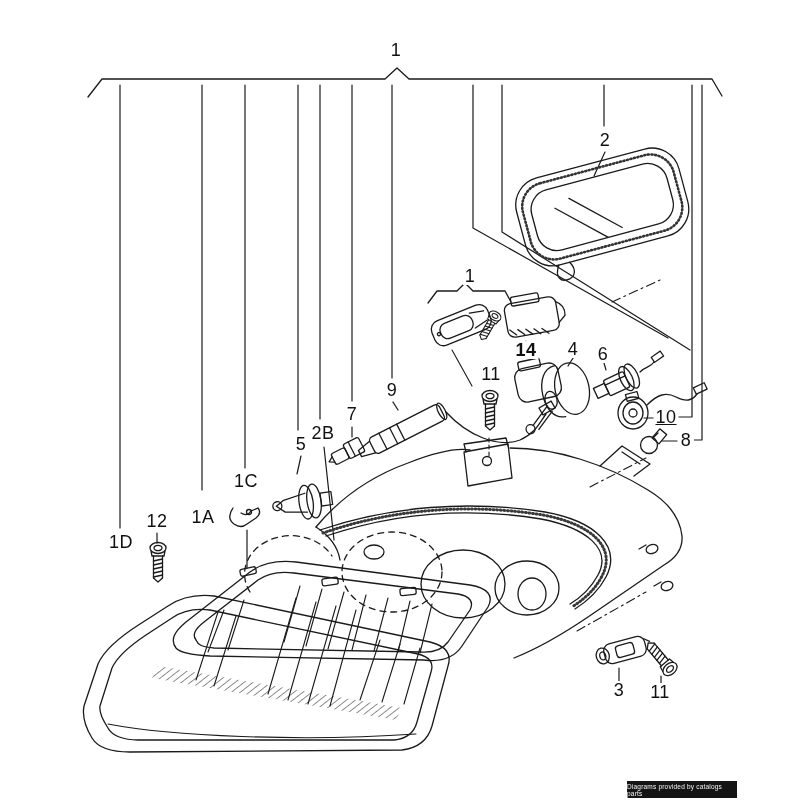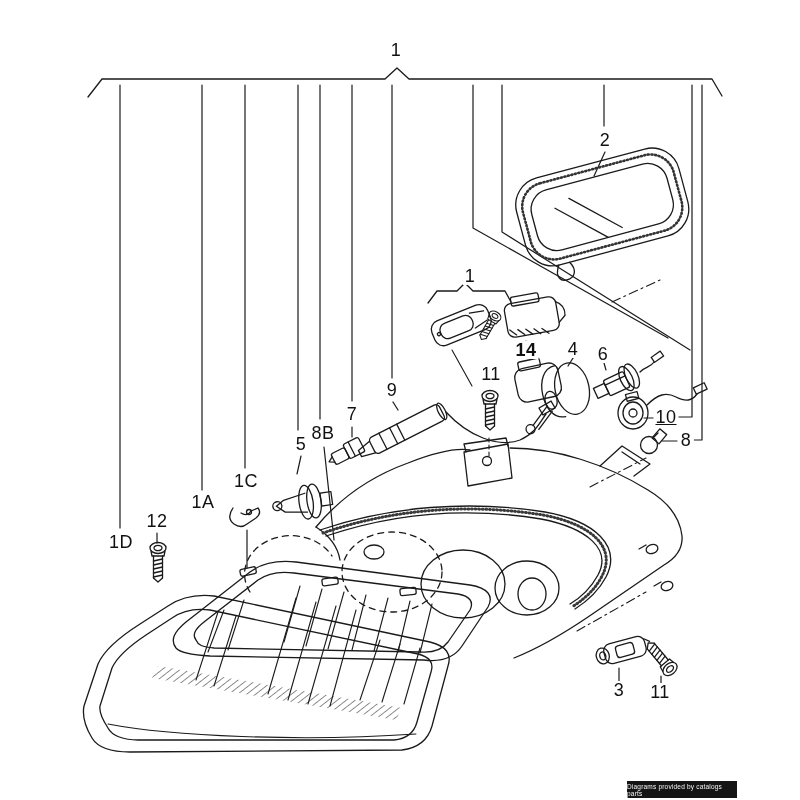--- a/index.html
+++ b/index.html
@@ -244,26 +244,26 @@
   <div id="labels-layer">
       <span class="callout" style="left: 396px; top: 50px;">1</span>
       <span class="callout" style="left: 605px; top: 140px;">2</span>
       <span class="callout" style="left: 470px; top: 276px;">1</span>
       <span class="callout" style="left: 526px; top: 350px; font-weight: bold;">14</span>
       <span class="callout" style="left: 573px; top: 349px;">4</span>
       <span class="callout" style="left: 603px; top: 354px;">6</span>
       <span class="callout" style="left: 491px; top: 374px;">11</span>
       <span class="callout" style="left: 392px; top: 390px;">9</span>
       <span class="callout" style="left: 352px; top: 414px;">7</span>
-      <span class="callout" style="left: 323px; top: 433px;">8B</span>
+      <span class="callout" style="left: 323px; top: 433px;">2B</span>
       <span class="callout" style="left: 301px; top: 444px;">5</span>
       <span class="callout" style="left: 666px; top: 417px; text-decoration: underline;">10</span>
       <span class="callout" style="left: 686px; top: 440px;">8</span>
       <span class="callout" style="left: 246px; top: 481px;">1C</span>
-      <span class="callout" style="left: 203px; top: 502px;">1A</span>
+      <span class="callout" style="left: 203px; top: 517px;">1A</span>
       <span class="callout" style="left: 157px; top: 521px;">12</span>
       <span class="callout" style="left: 121px; top: 542px;">1D</span>
       <span class="callout" style="left: 619px; top: 690px;">3</span>
       <span class="callout" style="left: 660px; top: 692px;">11</span>
     </div>
 
   <div id="footer-badge" style="background: rgb(20, 20, 20); color: rgb(245, 245, 245);">
     <span>Diagrams provided by catalogs parts</span>
   </div>
 </div>

